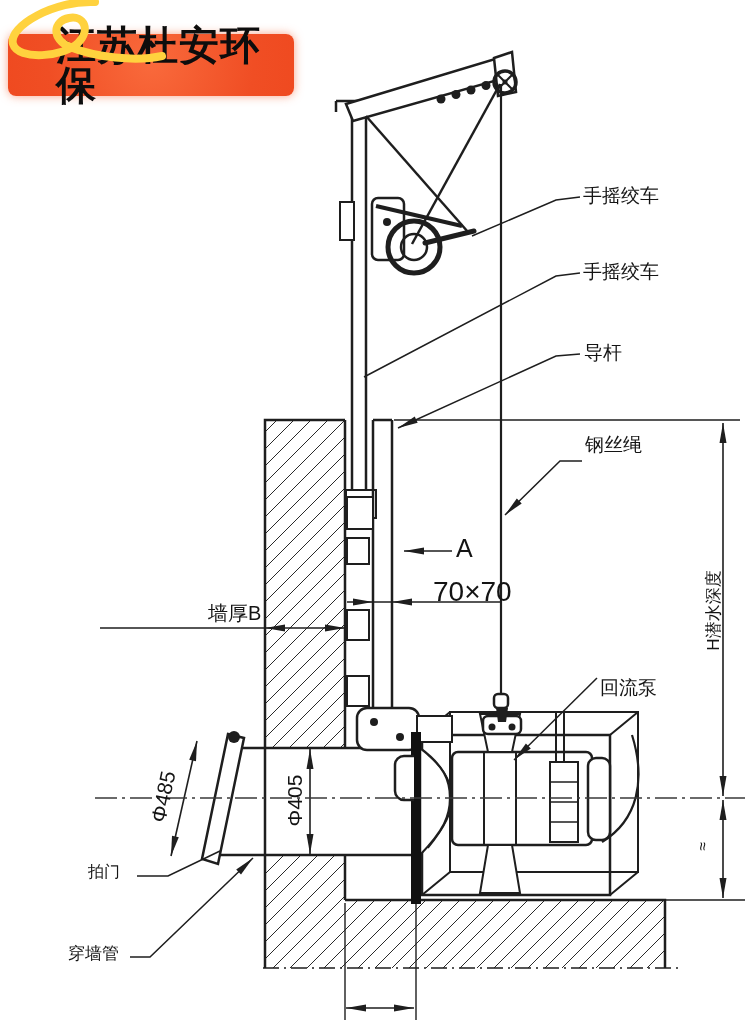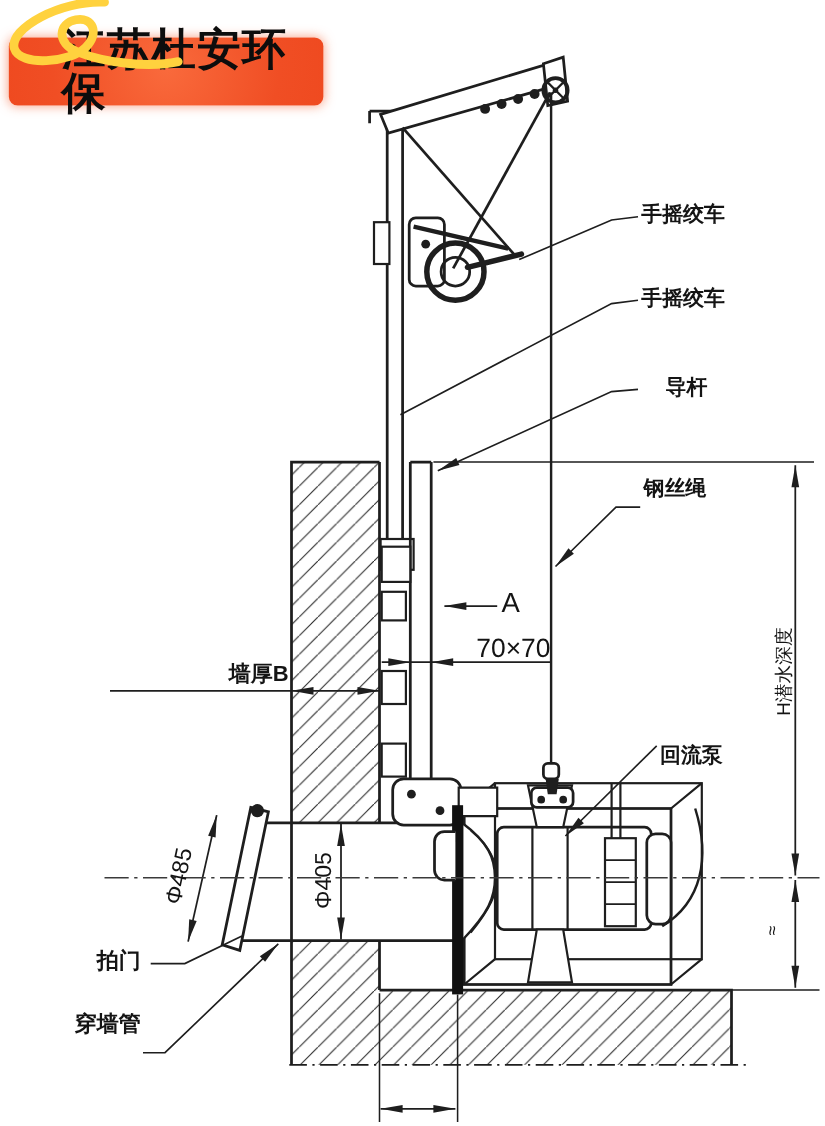--- a/index.html
+++ b/index.html
@@ -1,20 +1,20 @@
 <!DOCTYPE html>
 <html><head>
 <meta charset="utf-8">
 <style>
   html,body{margin:0;padding:0;background:#fff;}
   #stage{position:relative;width:750px;height:1024px;background:#ffffff;overflow:hidden;
          font-family:"Liberation Sans","DejaVu Sans",sans-serif;color:#151515;}
   #drawing{position:absolute;left:0;top:0;}
-  .lbl{position:absolute;font-size:19px;font-weight:700;color:#141414;white-space:nowrap;line-height:1;}
-  .dim{position:absolute;font-size:24px;font-weight:500;color:#141414;white-space:nowrap;line-height:1;}
+  .lbl{position:absolute;font-size:19px;font-weight:400;color:#141414;white-space:nowrap;line-height:1;}
+  .dim{position:absolute;font-size:28px;font-weight:500;color:#141414;white-space:nowrap;line-height:1;}
   .rot{transform-origin:center center;text-align:center;}
   #banner{position:absolute;left:8px;top:34px;width:238px;height:62px;border-radius:8px;
           background:radial-gradient(circle at 50% 45%, #f96a3c 0%, #f04e24 70%, #ef4a20 100%);
           box-shadow:0 0 10px rgba(244,90,40,.55);
           display:flex;align-items:center;justify-content:center;padding-left:48px;}
   #banner .txt{font-size:40px;font-weight:900;letter-spacing:1px;color:#0d0d0d;line-height:1;}
   #logo{position:absolute;left:0;top:0;width:200px;height:80px;}
 </style>
 </head>
 <body>
@@ -164,26 +164,26 @@
       <polygon points="723,898 719.5,878 726.5,878"></polygon>
       <polygon points="346,1008 366,1004.5 366,1011.5"></polygon>
       <polygon points="414,1008 394,1004.5 394,1011.5"></polygon>
     </g>
 
     <path d="M95,798 L745,798" stroke="#3a3a3a" stroke-width="1.4" stroke-dasharray="22 5 3 5" fill="none"></path>
   </svg>
 
   <div class="lbl" style="left:583px;top:186px">手摇绞车</div>
   <div class="lbl" style="left:583px;top:262px">手摇绞车</div>
-  <div class="lbl" style="left:605px;top:343px">导杆</div>
+  <div class="lbl" style="left:584px;top:343px">导杆</div>
   <div class="lbl" style="left:585px;top:435px">钢丝绳</div>
   <div class="lbl" style="left:600px;top:678px">回流泵</div>
   <div class="lbl" style="left:208px;top:603px;font-size:20px">墙厚B</div>
-  <div class="lbl" style="left:88px;top:864px;font-size:20px">拍门</div>
-  <div class="lbl" style="left:68px;top:921px;font-size:20px">穿墙管</div>
+  <div class="lbl" style="left:88px;top:864px;font-size:16px">拍门</div>
+  <div class="lbl" style="left:68px;top:945px;font-size:17px">穿墙管</div>
 
   <div class="dim" style="left:456px;top:536px;font-size:25px">A</div>
   <div class="dim" style="left:433px;top:578px">70×70</div>
   <div class="dim rot" style="left:239px;top:790px;width:110px;font-size:21px;transform:rotate(-90deg)">Φ405</div>
   <div class="dim rot" style="left:108px;top:786px;width:110px;font-size:21px;transform:rotate(-78deg)">Φ485</div>
   <div class="dim rot" style="left:638px;top:602px;width:150px;font-size:17px;transform:rotate(-90deg)">H潜水深度</div>
   <div class="dim rot" style="left:688px;top:838px;width:30px;font-size:16px;transform:rotate(-90deg)">≈</div>
 
   <div id="banner">
     <span class="txt">江苏杜安环保</span>

